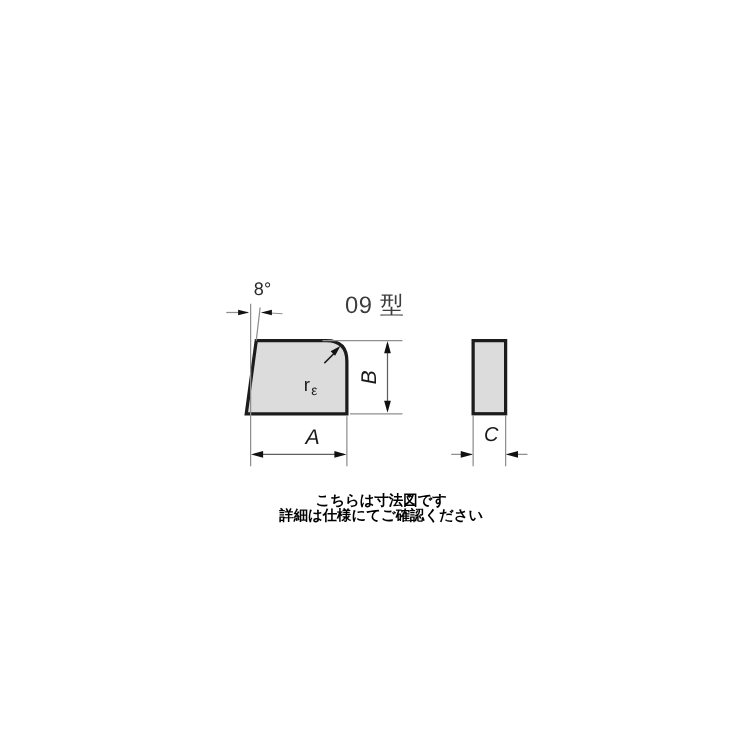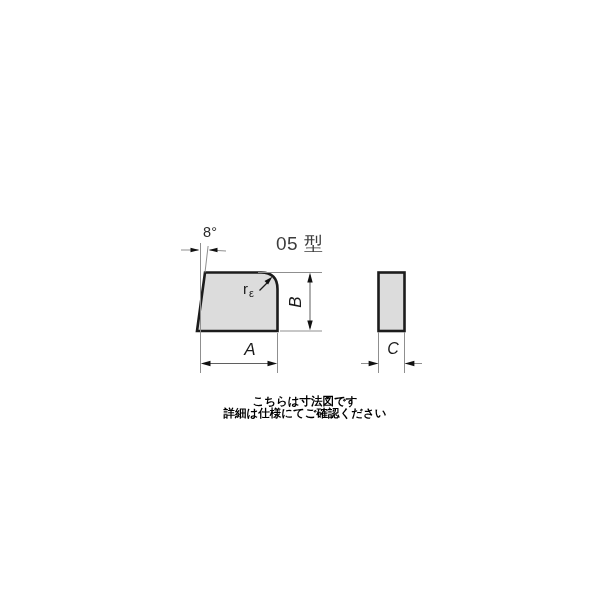--- a/index.html
+++ b/index.html
@@ -9,21 +9,21 @@
   }
   #drawing-svg{position:absolute;left:0;top:0;}
   .lbl{position:absolute;color:#1a1a1a;white-space:nowrap;}
   .angle-label{
     left:198px;top:224px;width:24px;text-align:center;
     font-size:14.5px;color:#2b2b2b;
   }
   .title-label{
     left:276px;top:231px;font-size:19px;letter-spacing:.5px;color:#3c3c3c;
   }
-  .re-label{left:243px;top:280px;text-align:center;}
+  .re-label{left:243px;top:300px;text-align:center;}
   .re-base{font-size:15px;}
   .re-sub{font-size:11px;position:relative;top:3px;left:1px;}
   .b-label{
     left:286px;top:292px;width:20px;height:20px;
     display:flex;align-items:center;justify-content:center;
     transform:rotate(-90deg);
     font-style:italic;font-size:17px;
   }
   .a-label{left:241px;top:340px;width:18px;text-align:center;font-style:italic;font-size:17px;}
   .c-label{left:384px;top:340px;width:18px;text-align:center;font-style:italic;font-size:16px;}
@@ -79,21 +79,21 @@
       <polygon points="277.2,363.5 267.5,360.8 267.5,366.2"></polygon>
       <polygon points="378.3,363.5 368.6,360.8 368.6,366.2"></polygon>
       <polygon points="404.7,363.5 414.4,360.8 414.4,366.2"></polygon>
       <polygon points="199.2,250 190.5,247.8 190.5,252.2"></polygon>
       <polygon points="208.8,250 217.5,247.8 217.5,252.2"></polygon>
     </g>
   </svg>
 
   <div class="lbl angle-label">8°</div>
 
-  <div class="lbl title-label">05 型</div>
+  <div class="lbl title-label">09 型</div>
 
   <div class="lbl re-label">
     <span class="re-base">r</span><span class="re-sub">ε</span>
   </div>
 
   <div class="lbl b-label">B</div>
 
   <div class="lbl a-label">A</div>
 
   <div class="lbl c-label">C</div>

